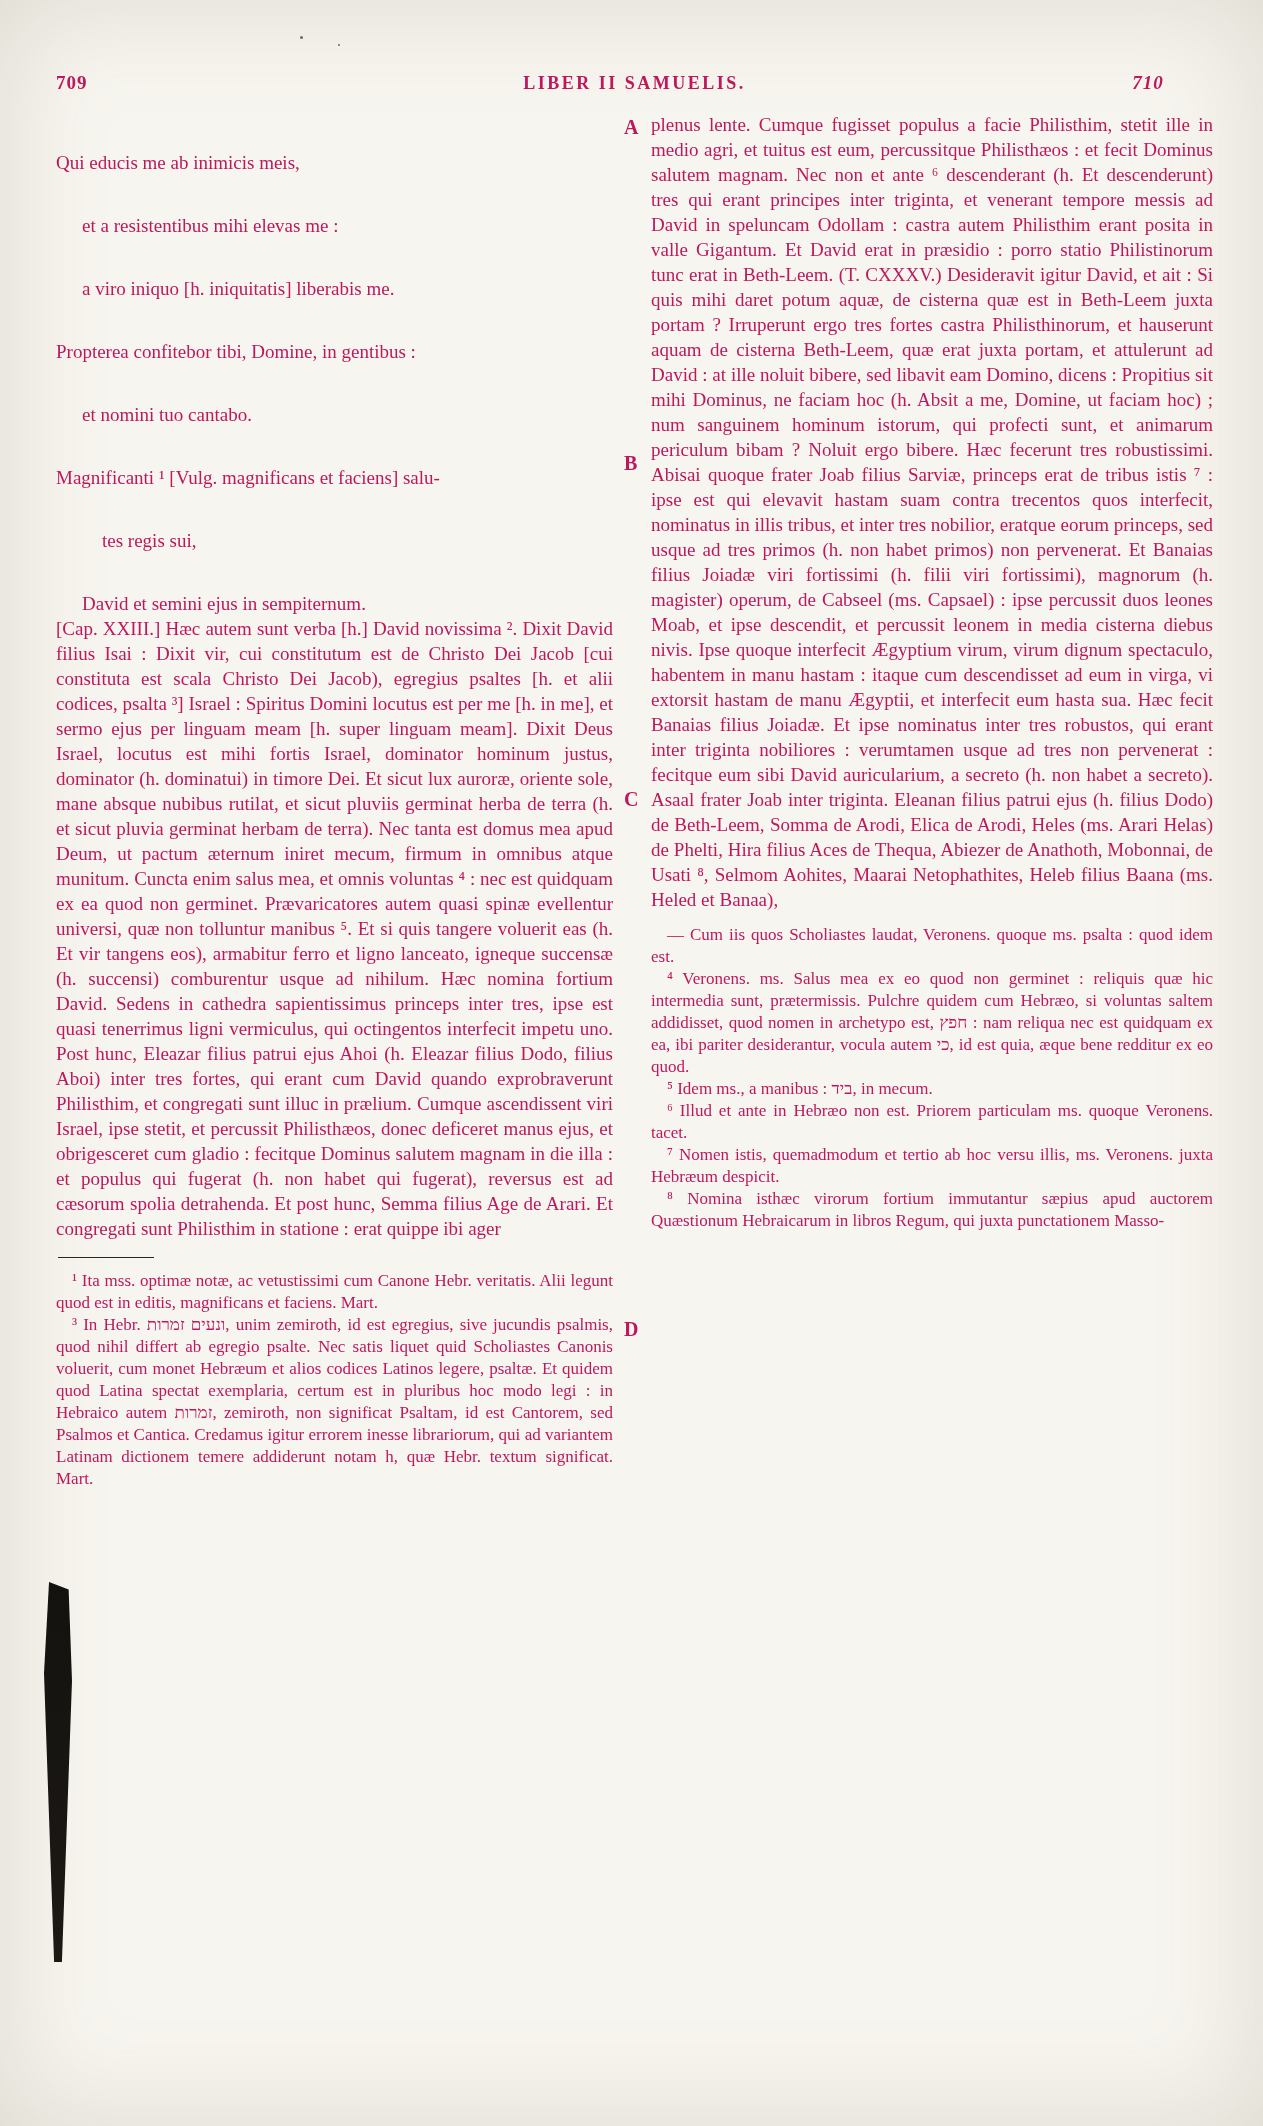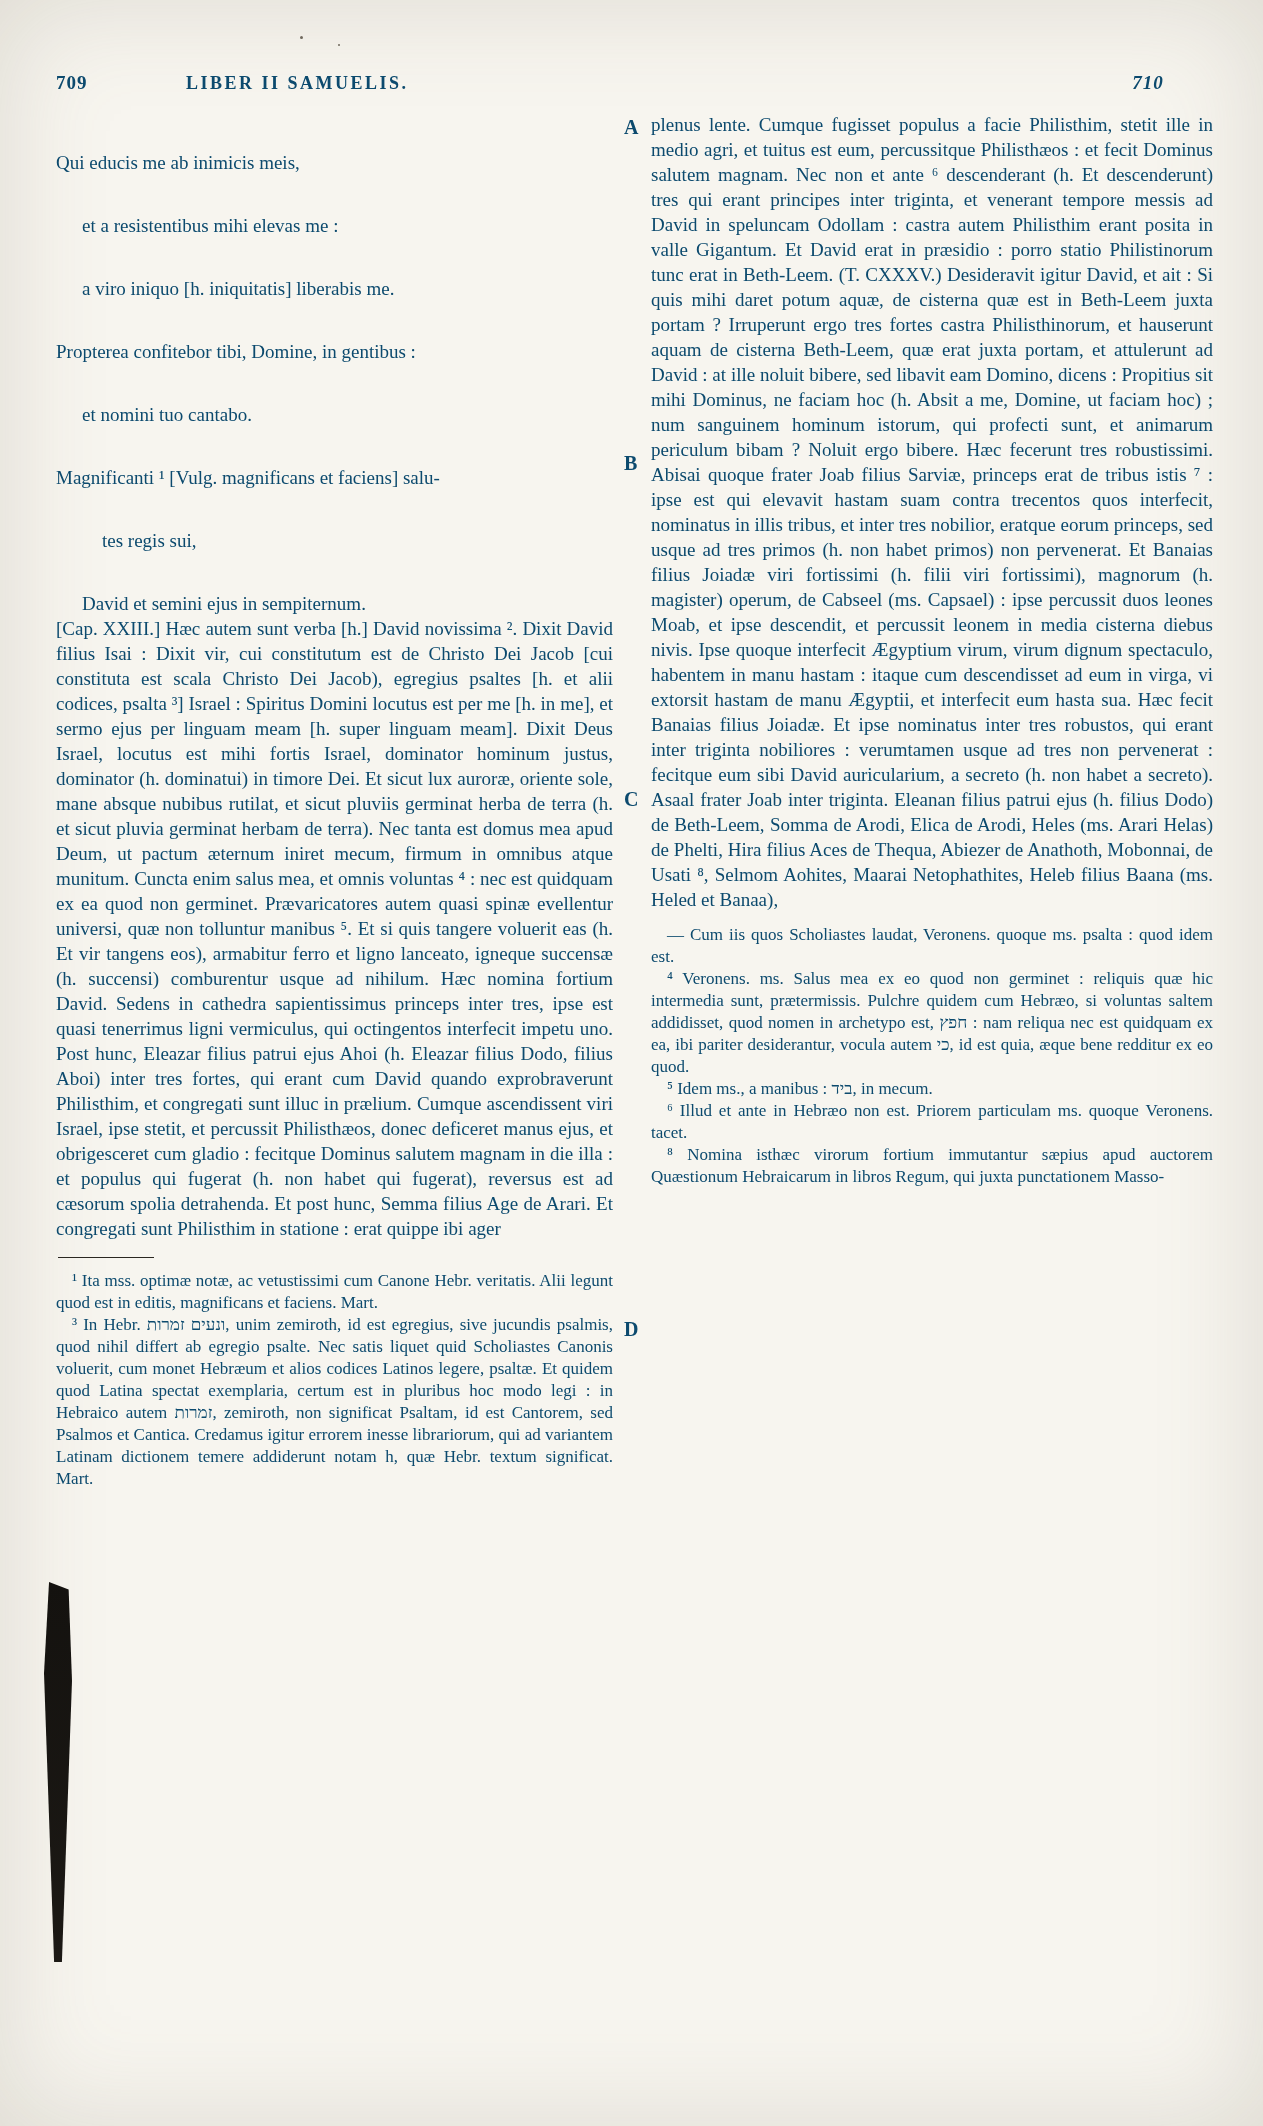--- a/index.html
+++ b/index.html
@@ -2,33 +2,33 @@
 <html><head>
 <meta charset="utf-8">
 <style>
   * { margin:0; padding:0; box-sizing:border-box; }
   html, body { background:#d8d5cf; }
   .page {
     position:relative;
     width:1263px; height:2126px;
     margin:0 auto;
     background:#f7f5ef;
-    color:#0c4a6e;
+    color:#be185d;
     font-family:"Liberation Serif","DejaVu Serif",serif;
     overflow:hidden;
     box-shadow: inset 0 0 110px rgba(120,110,90,.20);
   }
   .header {
     display:flex; align-items:baseline;
     padding:72px 50px 0 56px;
     font-weight:bold; font-size:19px;
   }
   .pagenum { width:130px; letter-spacing:1px; }
   .pagenum.right { text-align:center;font-style:italic; }
-  .running-title { flex:1; letter-spacing:2.5px; font-size:18px; }
+  .running-title { flex:1; text-align:center; letter-spacing:2.5px; font-size:18px; }
   .columns { display:flex; padding:18px 50px 0 56px; }
   .left-col { width:557px; }
   .col-gutter { width:38px; }
   .right-col { flex:1; }
   .vline { font-size:19px; line-height:25px;margin-top:38px; }
   .i1 { padding-left:26px; }
   .i2 { padding-left:46px; }
   .body-text { font-size:19px; line-height:25px; text-align:justify; }
   .footnotes { margin-top:12px; }
   .fnote { font-size:17px; line-height:22px; text-align:justify; text-indent:16px; }
@@ -94,20 +94,21 @@
     <div class="col-gutter"></div>
 
     <div class="right-col">
       <div class="body-text">plenus lente. Cumque fugisset populus a facie Philisthim, stetit ille in medio agri, et tuitus est eum, percussitque Philisthæos : et fecit Dominus salutem magnam. Nec non et ante ⁶ descenderant (h. Et descenderunt) tres qui erant principes inter triginta, et venerant tempore messis ad David in speluncam Odollam : castra autem Philisthim erant posita in valle Gigantum. Et David erat in præsidio : porro statio Philistinorum tunc erat in Beth-Leem. (T. CXXXV.) Desideravit igitur David, et ait : Si quis mihi daret potum aquæ, de cisterna quæ est in Beth-Leem juxta portam ? Irruperunt ergo tres fortes castra Philisthinorum, et hauserunt aquam de cisterna Beth-Leem, quæ erat juxta portam, et attulerunt ad David : at ille noluit bibere, sed libavit eam Domino, dicens : Propitius sit mihi Dominus, ne faciam hoc (h. Absit a me, Domine, ut faciam hoc) ; num sanguinem hominum istorum, qui profecti sunt, et animarum periculum bibam ? Noluit ergo bibere. Hæc fecerunt tres robustissimi. Abisai quoque frater Joab filius Sarviæ, princeps erat de tribus istis ⁷ : ipse est qui elevavit hastam suam contra trecentos quos interfecit, nominatus in illis tribus, et inter tres nobilior, eratque eorum princeps, sed usque ad tres primos (h. non habet primos) non pervenerat. Et Banaias filius Joiadæ viri fortissimi (h. filii viri fortissimi), magnorum (h. magister) operum, de Cabseel (ms. Capsael) : ipse percussit duos leones Moab, et ipse descendit, et percussit leonem in media cisterna diebus nivis. Ipse quoque interfecit Ægyptium virum, virum dignum spectaculo, habentem in manu hastam : itaque cum descendisset ad eum in virga, vi extorsit hastam de manu Ægyptii, et interfecit eum hasta sua. Hæc fecit Banaias filius Joiadæ. Et ipse nominatus inter tres robustos, qui erant inter triginta nobiliores : verumtamen usque ad tres non pervenerat : fecitque eum sibi David auricularium, a secreto (h. non habet a secreto). Asaal frater Joab inter triginta. Eleanan filius patrui ejus (h. filius Dodo) de Beth-Leem, Somma de Arodi, Elica de Arodi, Heles (ms. Arari Helas) de Phelti, Hira filius Aces de Thequa, Abiezer de Anathoth, Mobonnai, de Usati ⁸, Selmom Aohites, Maarai Netophathites, Heleb filius Baana (ms. Heled et Banaa),</div>
 
       <div class="footnotes">
         <div class="fnote">— Cum iis quos Scholiastes laudat, Veronens. quoque ms. psalta : quod idem est.</div>
         <div class="fnote">⁴ Veronens. ms. Salus mea ex eo quod non germinet : reliquis quæ hic intermedia sunt, prætermissis. Pulchre quidem cum Hebræo, si voluntas saltem addidisset, quod nomen in archetypo est, חפץ : nam reliqua nec est quidquam ex ea, ibi pariter desiderantur, vocula autem כי, id est quia, æque bene redditur ex eo quod.</div>
         <div class="fnote">⁵ Idem ms., a manibus : ביד, in mecum.</div>
         <div class="fnote">⁶ Illud et ante in Hebræo non est. Priorem particulam ms. quoque Veronens. tacet.</div>
+        <div class="fnote">⁷ Nomen istis, quemadmodum et tertio ab hoc versu illis, ms. Veronens. juxta Hebræum despicit.</div>
         <div class="fnote">⁸ Nomina isthæc virorum fortium immutantur sæpius apud auctorem Quæstionum Hebraicarum in libros Regum, qui juxta punctationem Masso-</div>
       </div>
     </div>
 
   </div>
 
   <span class="margin-letter ml-a">A</span>
   <span class="margin-letter ml-b">B</span>
   <span class="margin-letter ml-c">C</span>
   <span class="margin-letter ml-d">D</span>

